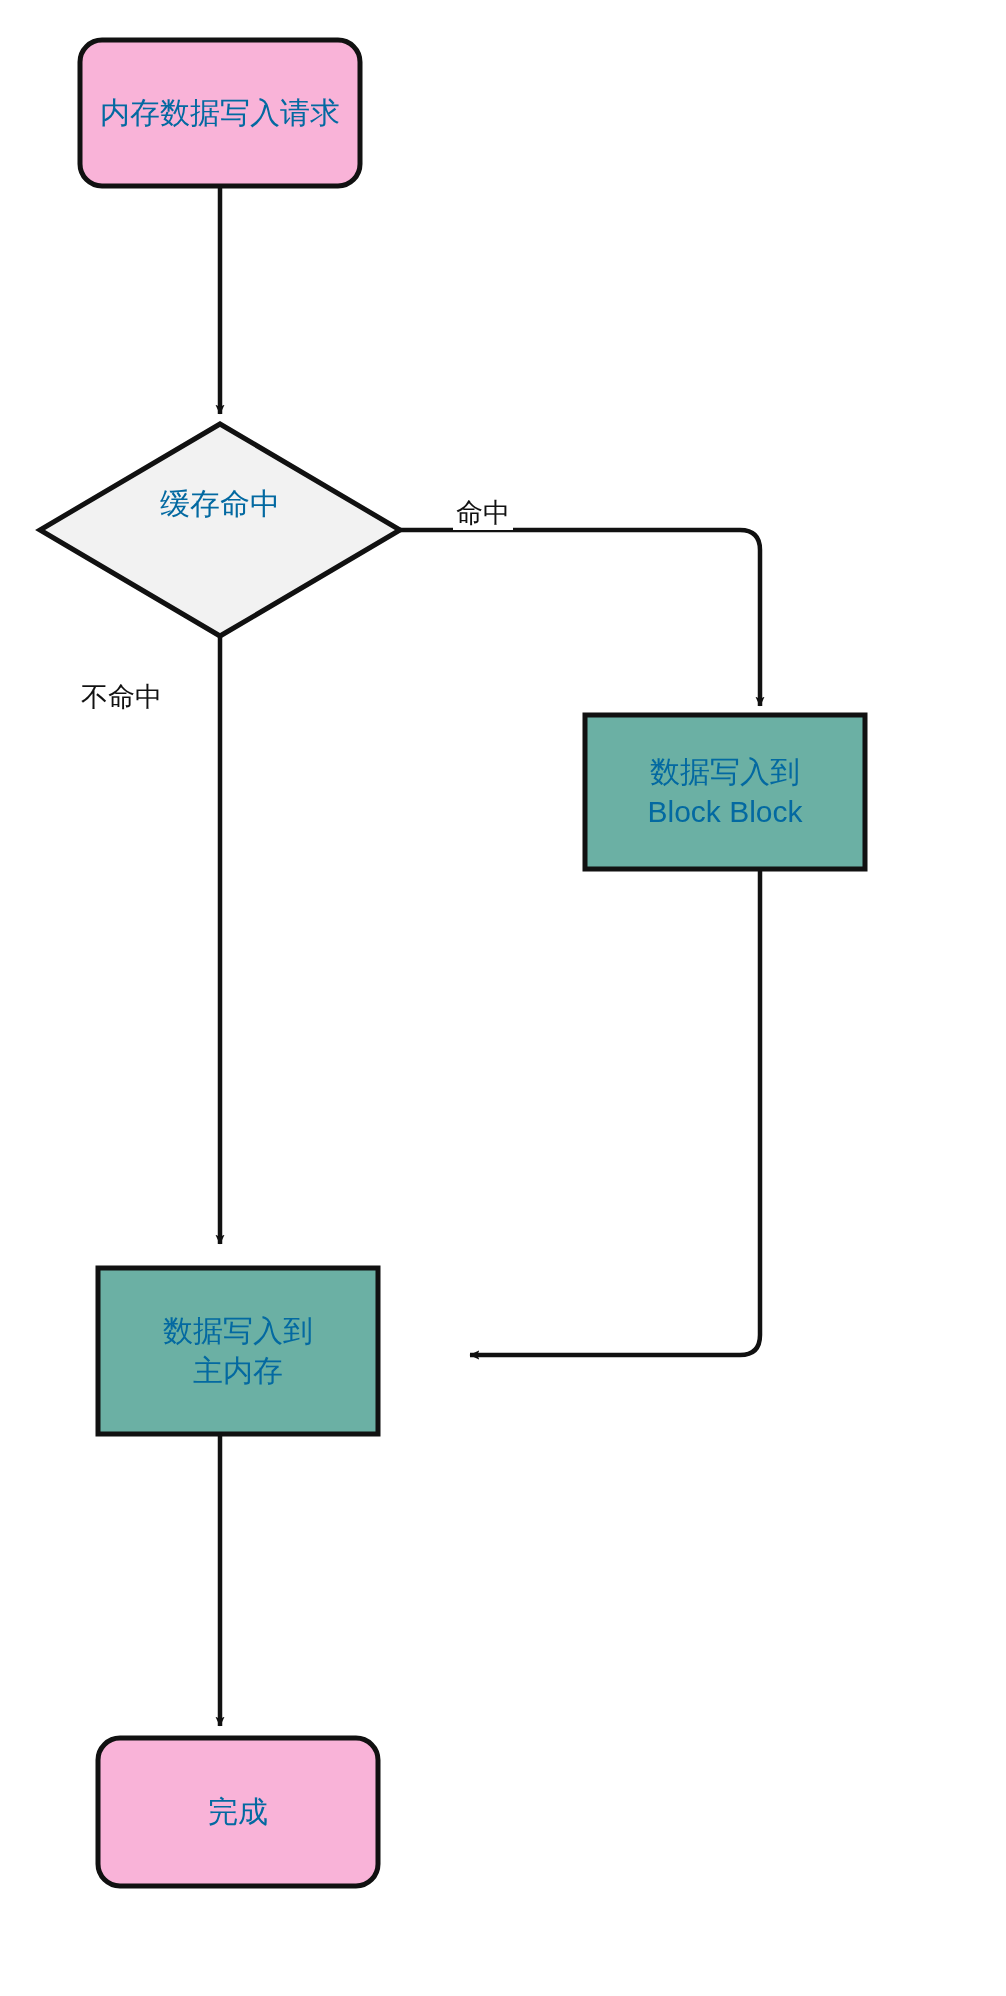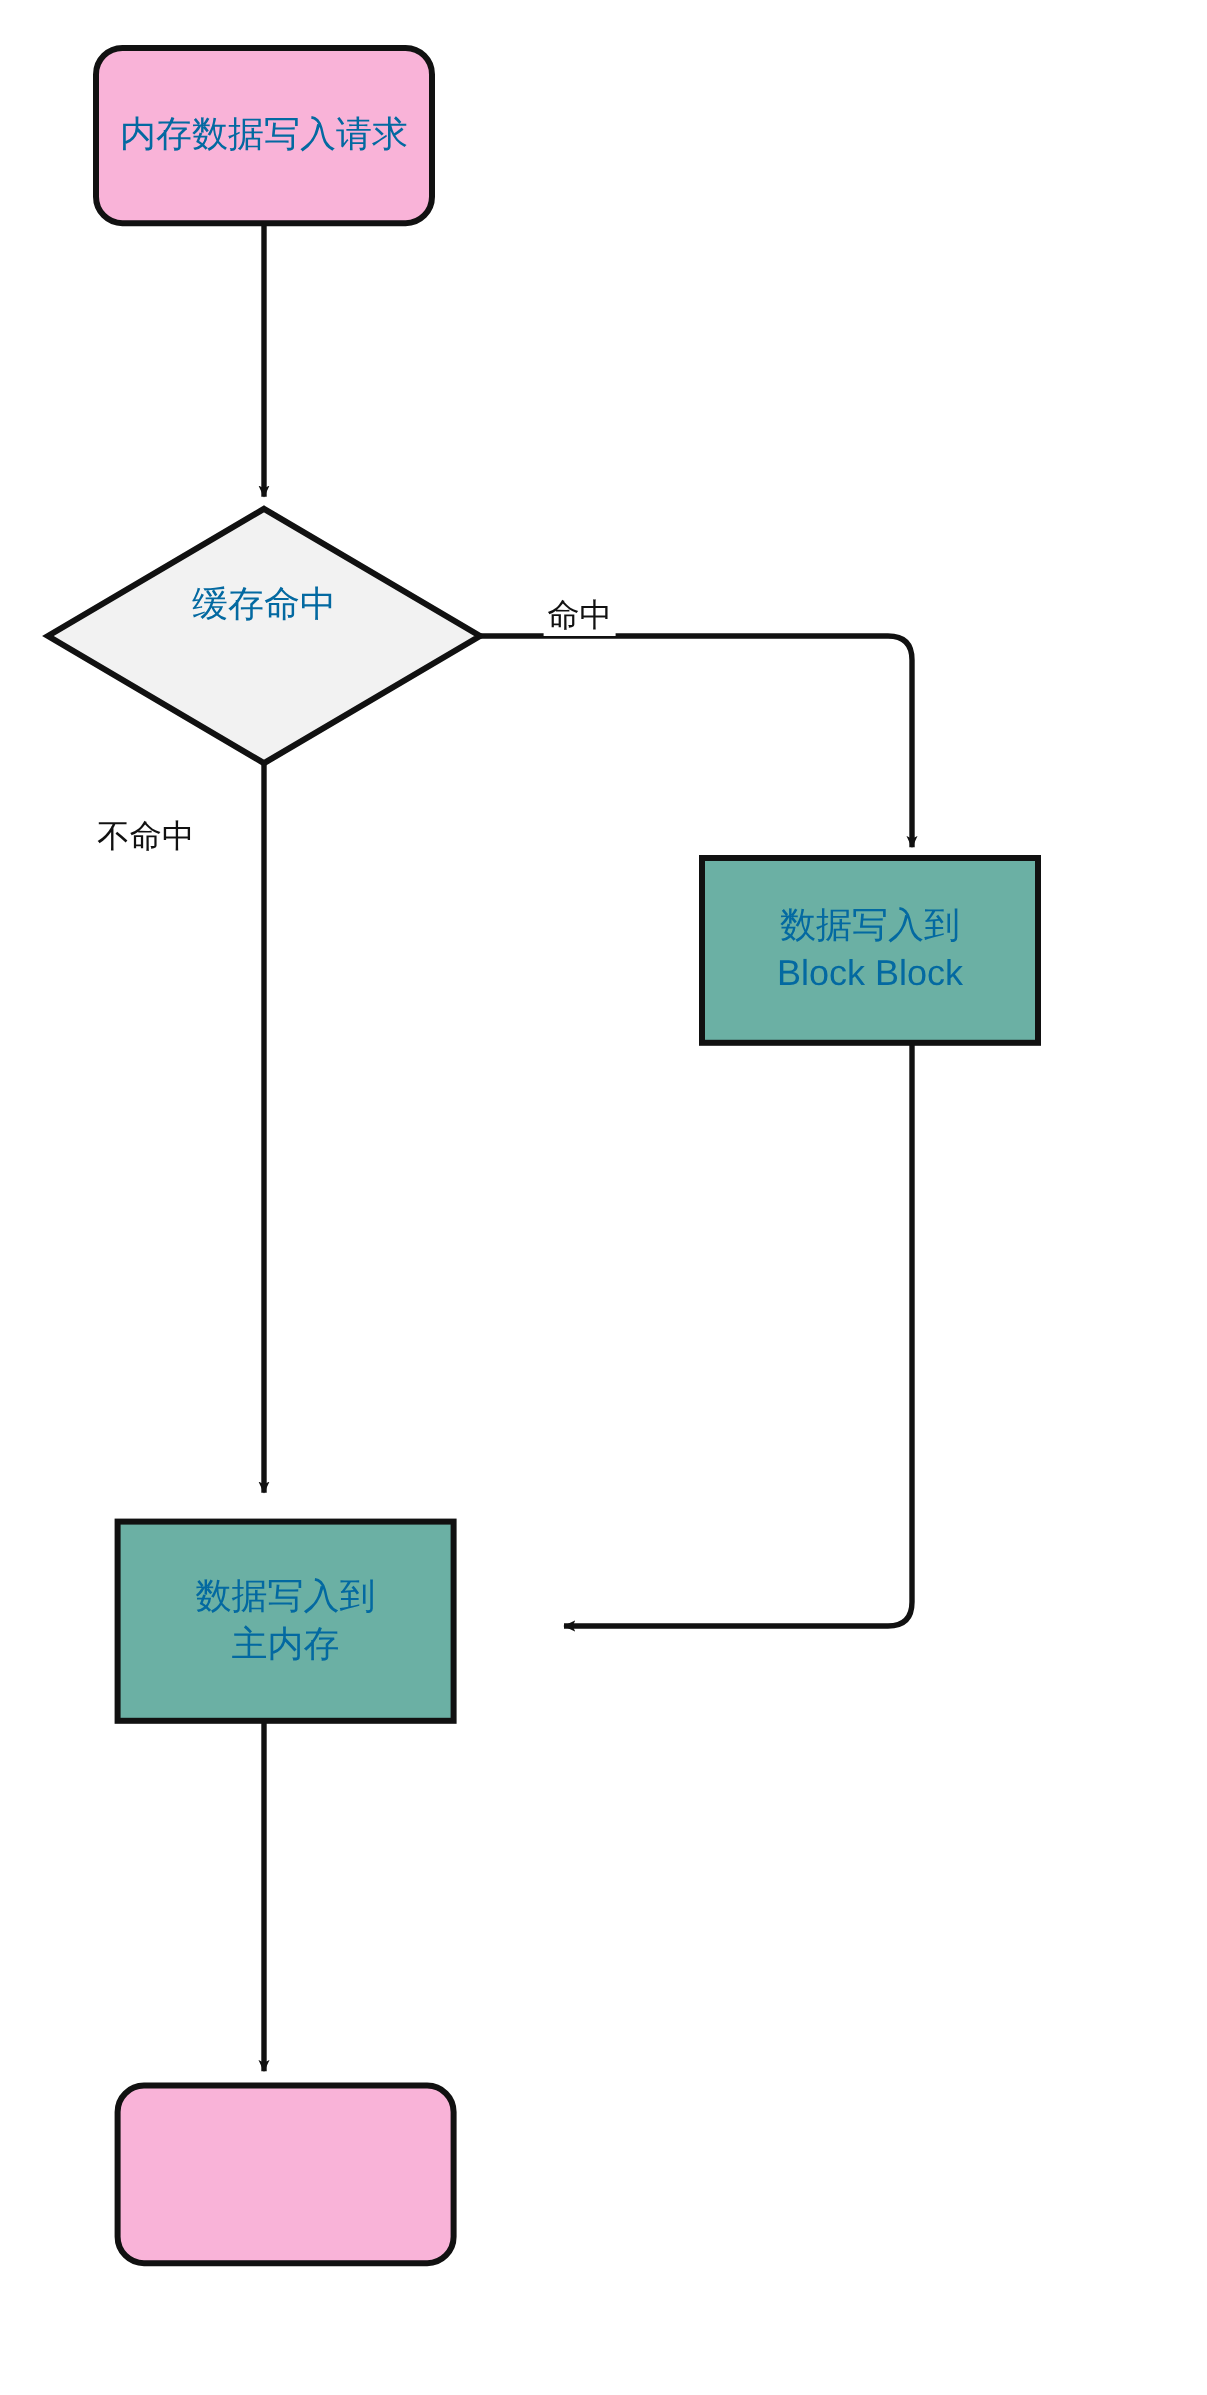--- a/index.html
+++ b/index.html
@@ -99,18 +99,21 @@
   <div class="node-label" style="left:585px; top:715px; width:280px; height:154px;">
     <span>数据写入到</span>
     <span>Block Block</span>
   </div>
 
   <div class="node-label" style="left:98px; top:1268px; width:280px; height:166px;">
     <span>数据写入到</span>
     <span>主内存</span>
   </div>
 
+  <div class="node-label" style="left:98px; top:1738px; width:280px; height:148px;">
+    <span>完成</span>
+  </div>
 
   <span class="edge-label" style="left:425px; top:496px;margin-left:28px;">命中</span>
 
   <span class="edge-label" style="left:78px; top:680px;">不命中</span>
 
 </div>
 
 </body></html>

